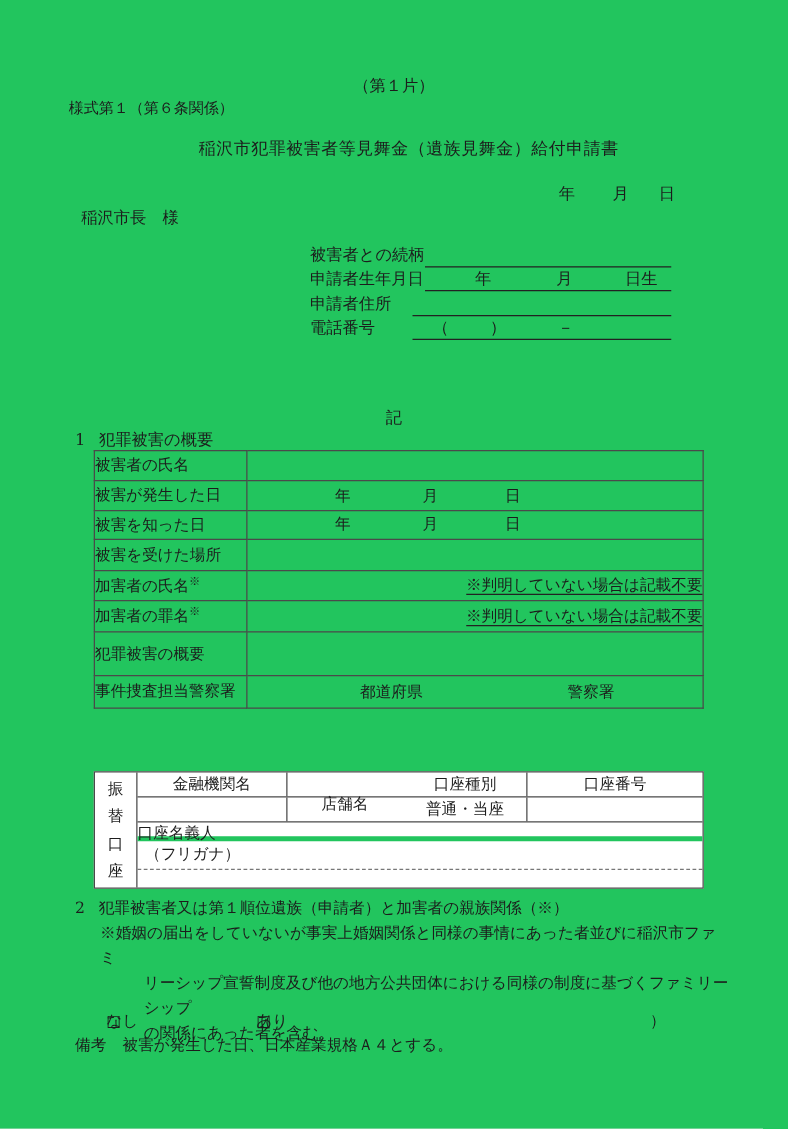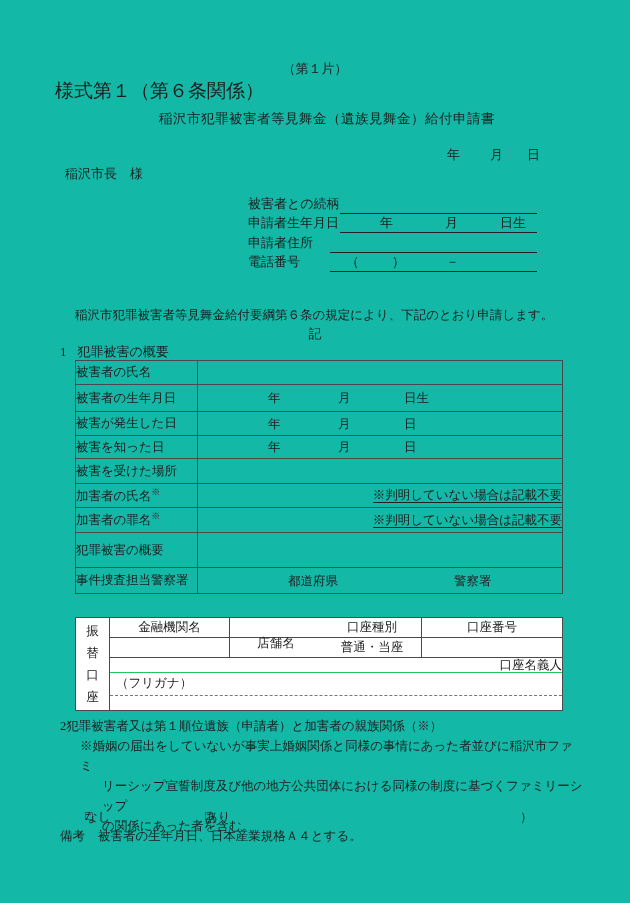--- a/index.html
+++ b/index.html
@@ -1,22 +1,22 @@
 <!DOCTYPE html>
 <html lang="ja"><head>
 <meta charset="utf-8">
 <style>
   * { margin:0; padding:0; box-sizing:border-box; }
   html,body { background:#e8e8e8; }
   body { font-family:"DejaVu Serif","Liberation Serif",serif; color:#1c1c1c; }
-  .page { position:relative; width:630px; height:903px; background:#14b8a6; margin:0 auto; overflow:hidden;font-family:Liberation Serif, serif; }
+  .page { position:relative; width:630px; height:903px; background:#22c55e; margin:0 auto; overflow:hidden; }
 
   
   .sheet-label { position:absolute; top:60px; left:0; width:100%; text-align:center; font-size:13px; }
-  .form-number { position:absolute; top:78px; left:55px; font-size:19px; }
+  .form-number { position:absolute; top:78px; left:55px; font-size:12px; }
   .doc-title   { position:absolute; top:110px; left:12px; width:100%; text-align:center; font-size:13.5px; letter-spacing:0.5px; }
   .date-line   { position:absolute; top:146px; left:447px; font-size:13px; }
   .date-line .dy { margin-right:30px; }
   .date-line .dm { margin-right:24px; }
   .addressee   { position:absolute; top:165px; left:65px; font-size:13px; }
 
   
   .applicant { position:absolute; top:194px; left:248px; width:289px; font-size:13px; }
   .field-row { display:flex; align-items:flex-end; }
   .fr-a { height:19px; } .fr-b { height:20px; } .fr-c { height:19px; } .fr-d { height:20px; } .fr-e { height:19px; }
@@ -51,29 +51,29 @@
 
   
   .transfer { position:absolute; top:617px; left:75px; width:488px; height:94px; border:1px solid #4a4a4a; display:flex; font-size:12.5px; background:#fff; }
   .t-vlabel { width:34px; border-right:1px solid #4a4a4a; display:flex; flex-direction:column; justify-content:center; align-items:center; gap:5px; }
   .t-main { flex:1; display:flex; flex-direction:column; }
   .t-cells { display:flex; border-bottom:1px solid #4a4a4a;text-align:center; }
   .t-r1 { height:20px; } .t-r2 { height:20px; }
   .t-c { display:flex; align-items:center; justify-content:center; border-right:1px solid #4a4a4a; }
   .t-c:last-child { border-right:none; }
   .tc1 { width:120px; } .tc2 { width:93px;margin-top:25px; } .tc3 { width:99px; } .tc4 { flex:1; }
-  .t-holder { height:15px; border-bottom:1px solid #22c55e; text-align:right; line-height:15px; }
+  .t-holder { height:15px; border-bottom:4px solid #22c55e; text-align:left; line-height:15px; }
   .t-furi { height:23px; border-bottom:1px dashed #777; padding-left:6px; line-height:20px; }
   .t-blank { flex:1; }
 
   
   .sec2 { position:absolute; top:716px; left:60px; width:525px; font-size:12.5px; line-height:20px; }
-  .sec2-head .txt { }
+  .sec2-head .txt { margin-left:11px; }
   .sec2 .ind1 { margin-left:20px; }
-  .sec2 .ind2 { margin-left:42px; }
+  .sec2 .ind2 { margin-left:55px; }
 
   
   .choices { position:absolute; top:809px; left:85px; width:455px; height:17px; font-size:12.5px; }
   .choices span { position:absolute; top:0; white-space:nowrap; }
   .ch-none { left:0; } .ch-yes { left:120px; } .ch-close { left:435px; }
 
   .remarks { position:absolute; top:828px; left:60px; font-size:12.5px; }
   .remarks .txt { margin-left:13px; }
 </style>
 </head>
@@ -111,44 +111,35 @@
     <div class="field-row fr-e">
       <span class="f-label w82">電話番号</span>
       <span class="uline">
         <span class="ph1">（</span>
         <span class="ph2">）</span>
         <span class="ph3">－</span>
       </span>
     </div>
   </div>
 
-  <div class="statement">稲沢市犯罪被害者等見舞金給付要綱第６条の規定により、下記のとおり申請します。</div>
   <div class="ki">記</div>
 
   <div class="sec1-heading">
     <span>1</span><span class="txt">犯罪被害の概要</span>
   </div>
 
   <table class="main-table">
     <colgroup>
         <col style="width:122px">
         <col>
       </colgroup>
     <tbody>
       <tr class="h24">
         <td class="lbl">被害者の氏名</td>
         <td class="val"></td>
-      </tr>
-      <tr class="h27">
-        <td class="lbl">被害者の生年月日</td>
-        <td class="val">
-          <span class="u1">年</span>
-          <span class="u2">月</span>
-          <span class="u3">日生</span>
-        </td>
       </tr>
       <tr class="h24">
         <td class="lbl">被害が発生した日</td>
         <td class="val">
           <span class="u1">年</span>
           <span class="u2">月</span>
           <span class="u3">日</span>
         </td>
       </tr>
       <tr class="h23">
@@ -227,16 +218,16 @@
       </span>
     <span class="ch-yes">
         <span>□</span>
         <span>あり</span>
         <span>（</span>
       </span>
     <span class="ch-close">）</span>
   </div>
 
   <div class="remarks">
-    <span>備考</span><span class="txt">被害者の生年月日、日本産業規格Ａ４とする。</span>
+    <span>備考</span><span class="txt">被害が発生した日、日本産業規格Ａ４とする。</span>
   </div>
 
 </div>
 
 </body></html>

